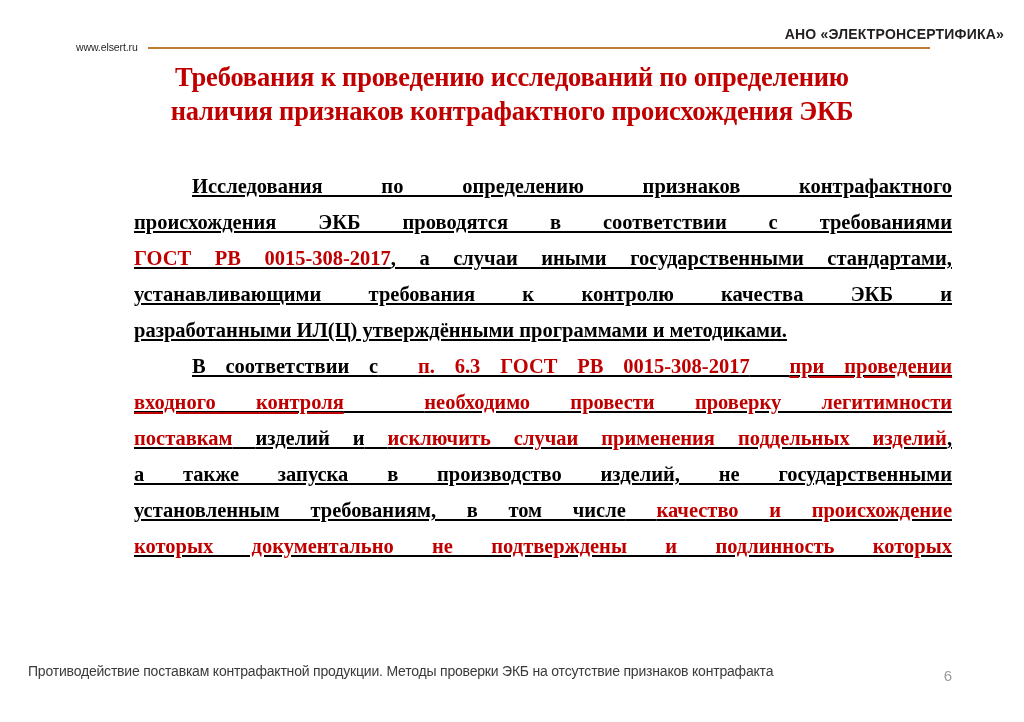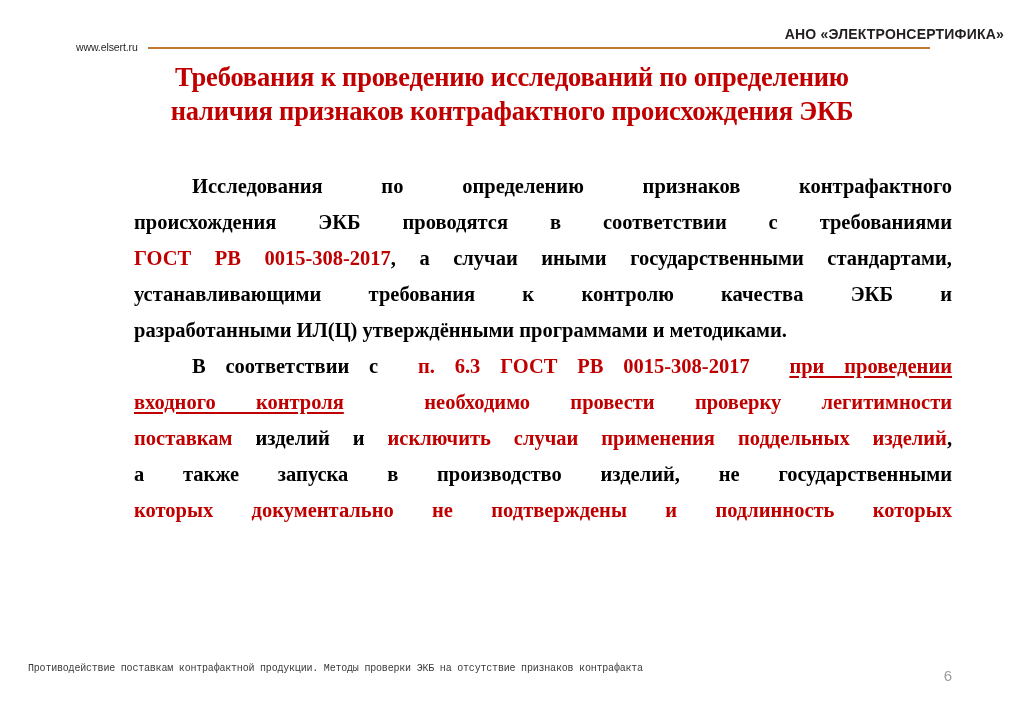--- a/index.html
+++ b/index.html
@@ -95,40 +95,41 @@
     text-justify: inter-word;
     text-indent: 58px;
   }
   .para + .para { margin-top: 0; }
   
   .para > .ln {
     display: block;
     text-align: justify;
     text-align-last: justify;
     white-space: nowrap;
+    text-decoration: underline;
   }
   .para > .ln.last {
     text-align-last: left;
   }
   .red { color: #c00000; }
   .red-u {
     color: #c00000;
     text-decoration: underline;
     text-underline-offset: 3px;
   }
   .blk { color: #000000; }
   .indent { display: inline-block; width: 58px; }
 
   
   .footer-note {
     position: absolute;
     left: 28px;
     top: 663px;
-    font-family: Liberation Mono, monospace;
-    font-size: 10px;
+    font-family: Liberation Sans, sans-serif;
+    font-size: 14px;
     color: #3a3a3a;
     letter-spacing: -0.2px;
     white-space: nowrap;
   }
   .page-number {
     position: absolute;
     right: 72px;
     top: 667px;
     font-family: "Liberation Sans", "DejaVu Sans", sans-serif;
     font-size: 15px;
@@ -159,20 +160,21 @@
       <span class="ln"><span class="red">ГОСТ РВ 0015-308-2017</span><span class="blk">, а случаи иными государственными стандартами,</span></span>
       <span class="ln"><span>устанавливающими требования к контролю качества ЭКБ и</span></span>
       <span class="ln last"><span>разработанными ИЛ(Ц) утверждёнными программами и методиками.</span></span>
     </div>
 
     <div class="para">
       <span class="ln"><span class="indent"></span><span class="blk">В соответствии с</span>&nbsp;&nbsp;<span class="red">п. 6.3 ГОСТ РВ 0015-308-2017</span>&nbsp;&nbsp;<span class="red-u">при проведении</span></span>
       <span class="ln"><span class="red-u">входного контроля</span>&nbsp;&nbsp;<span class="red">необходимо провести проверку легитимности</span></span>
       <span class="ln"><span class="red">поставкам</span>&nbsp;<span class="blk">изделий и</span>&nbsp;<span class="red">исключить случаи применения поддельных изделий</span><span class="blk">,</span></span>
       <span class="ln"><span class="blk">а также запуска в производство изделий, не государственными</span></span>
+      <span class="ln"><span class="blk">установленным требованиям, в том числе</span>&nbsp;<span class="red">качество и происхождение</span></span>
       <span class="ln"><span class="red">которых документально не подтверждены и подлинность которых</span></span>
     </div>
 
   </div>
 
   <div class="footer-note">Противодействие поставкам контрафактной продукции. Методы проверки ЭКБ на отсутствие признаков контрафакта</div>
   <div class="page-number">6</div>
 
 </div>
 

